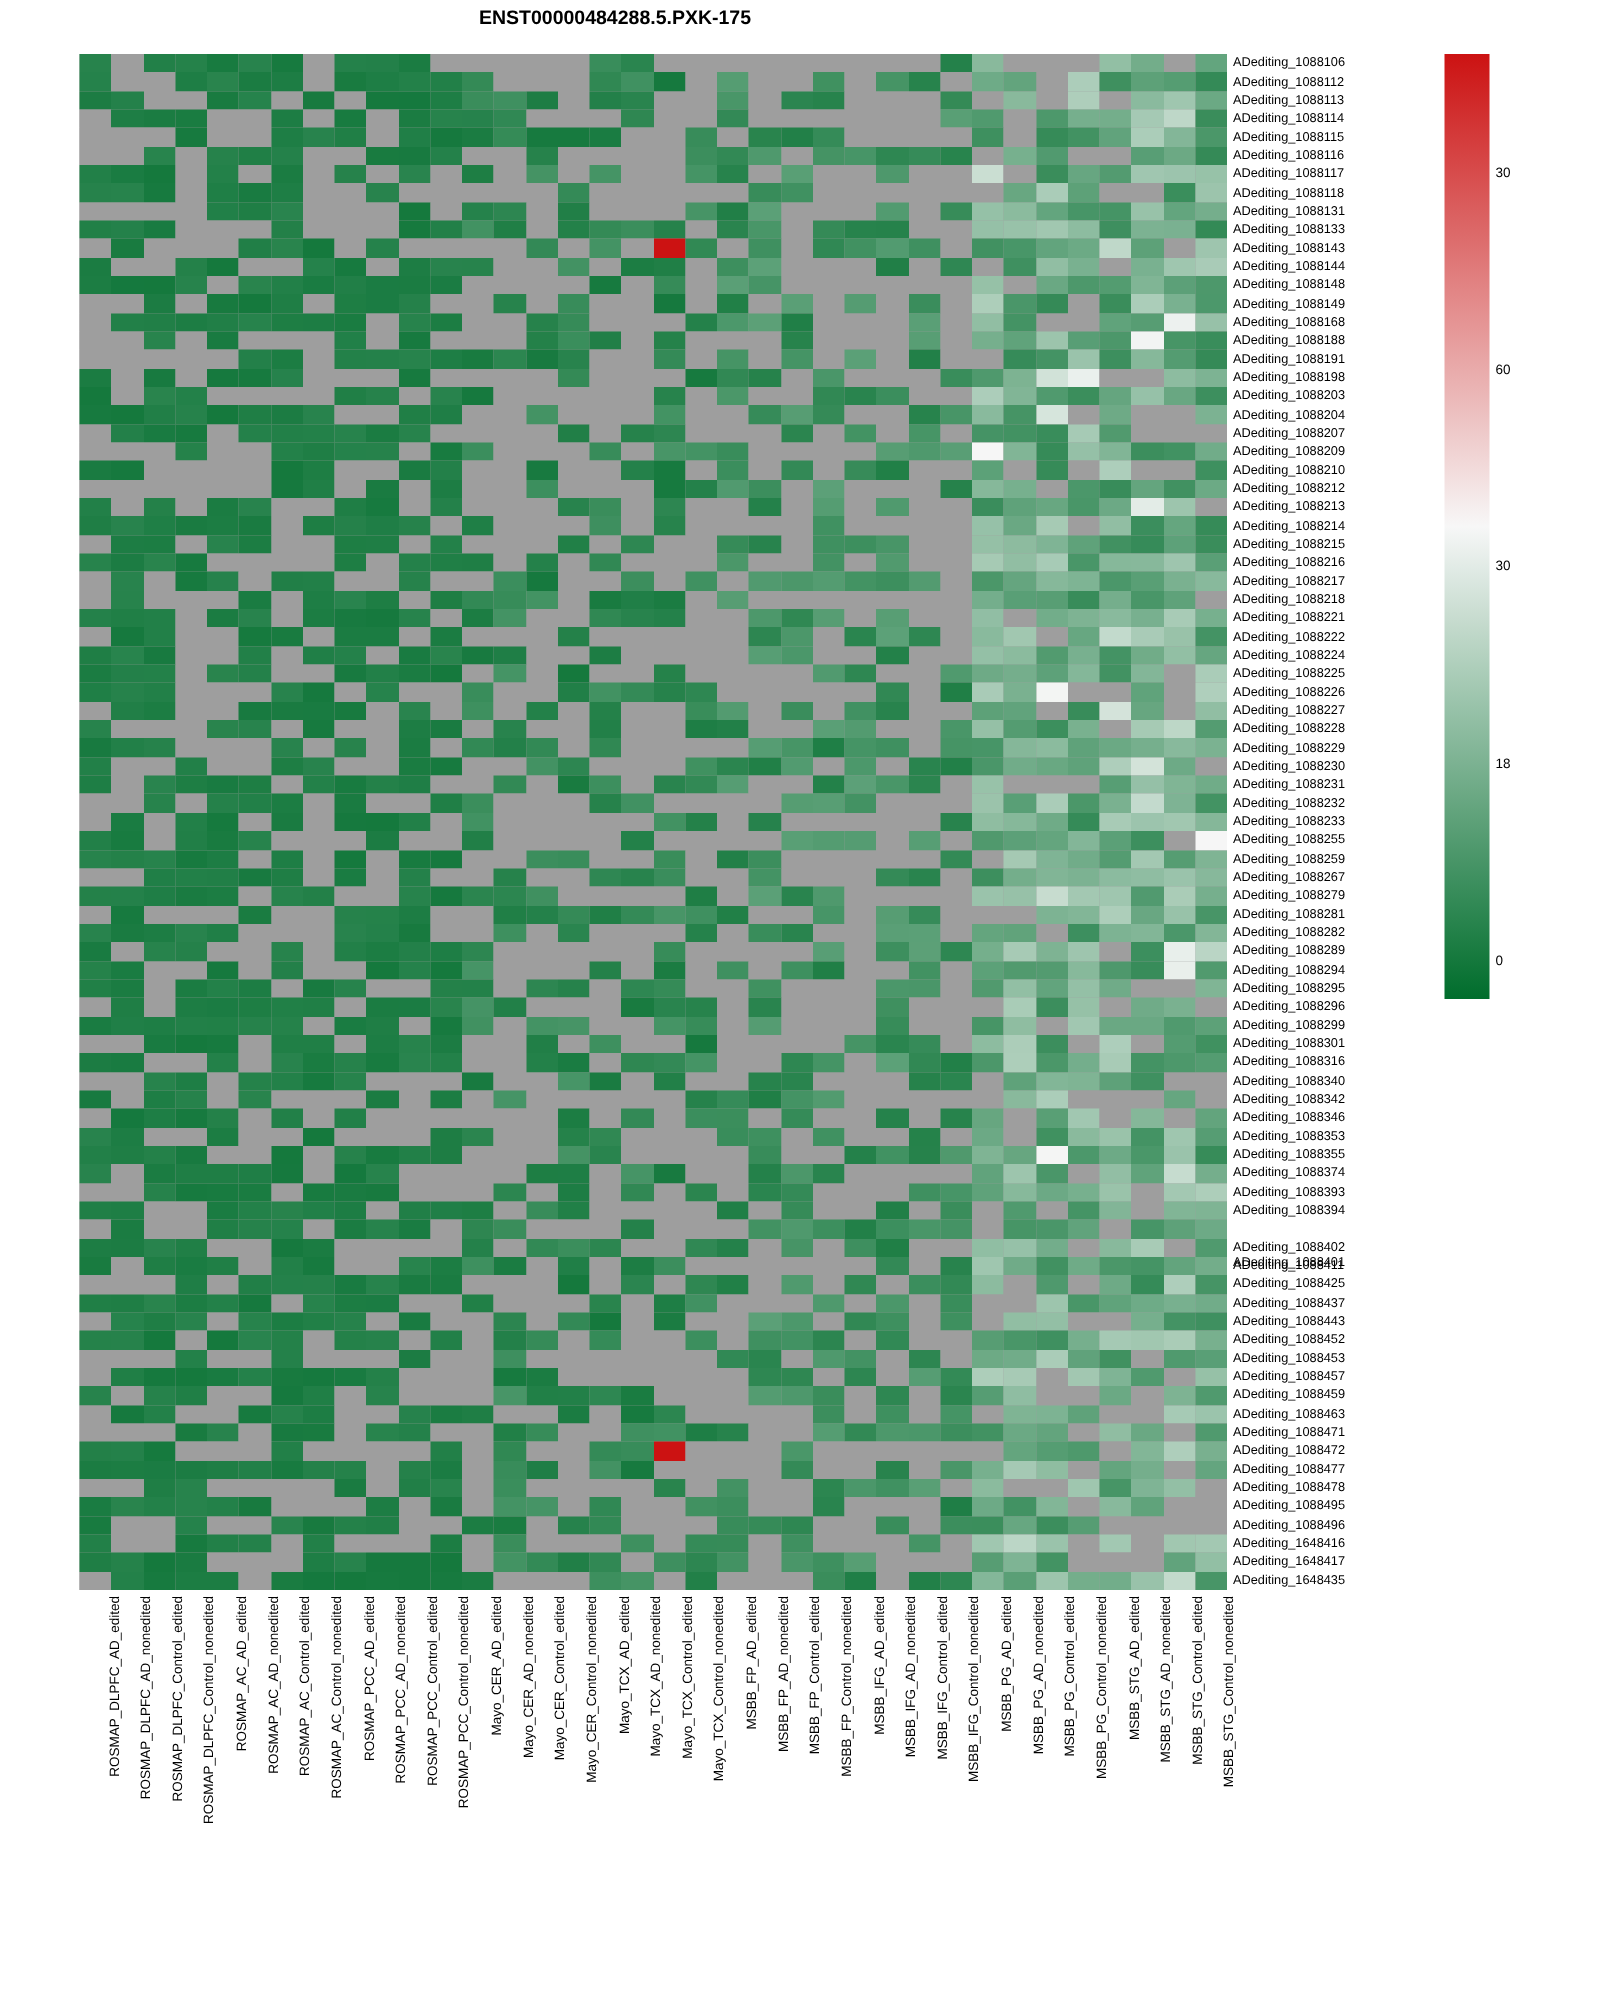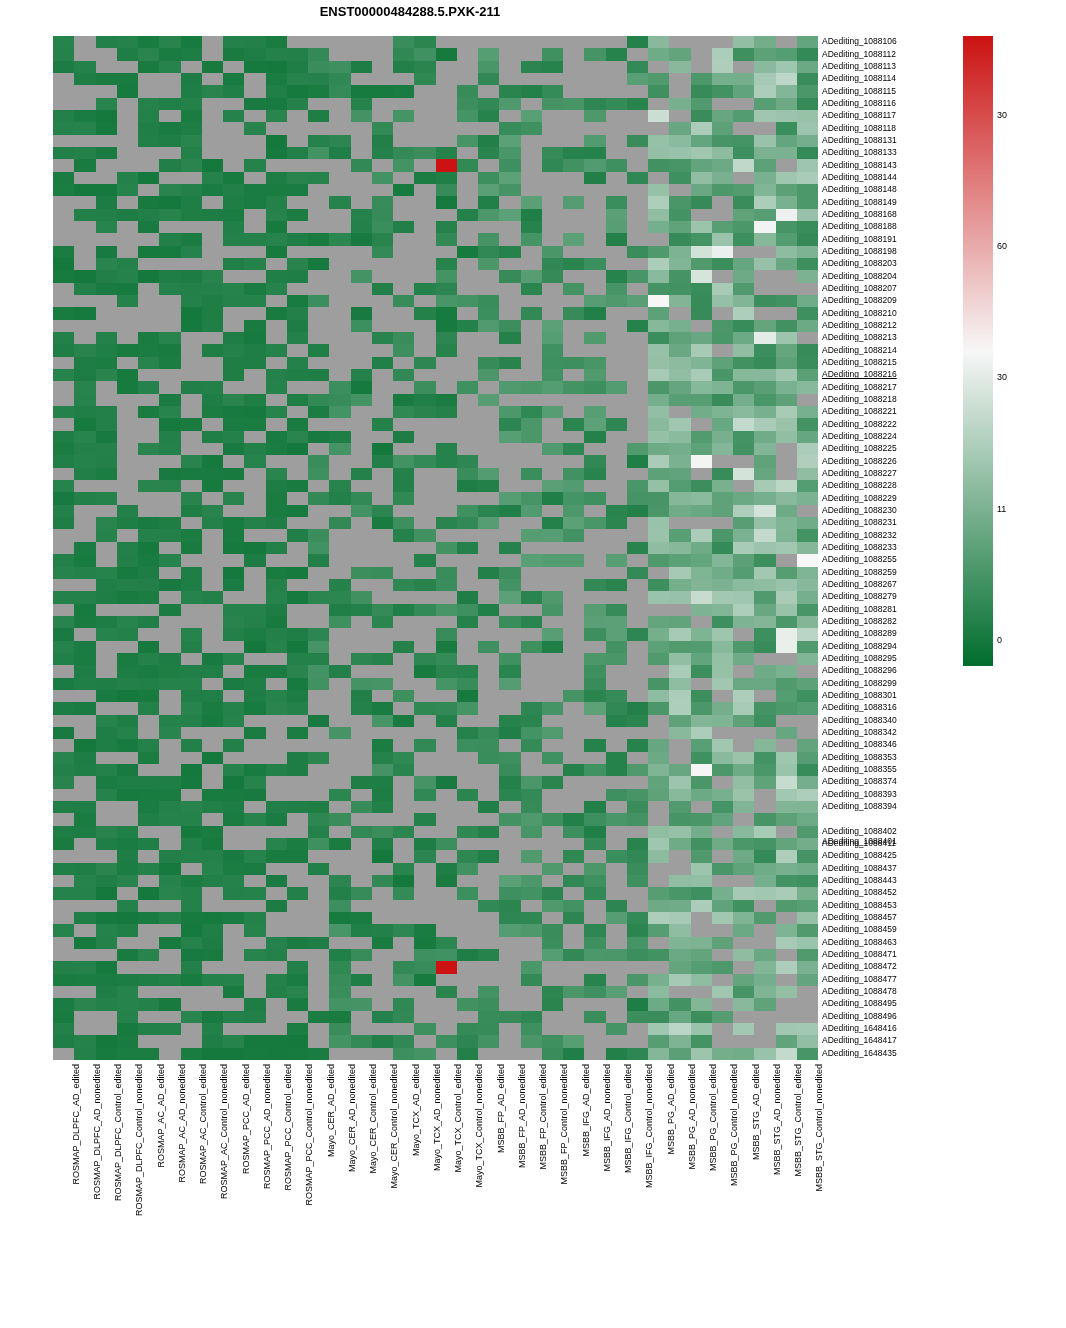--- a/index.html
+++ b/index.html
@@ -14,21 +14,21 @@
   .collabel{position:absolute;top:0;font-size:9px;color:#000;white-space:nowrap;
             transform-origin:left top;transform:rotate(-90deg) translateX(-100%);}
   .collabel span{display:inline-block;transform:translateY(3px);}
   #cbar{position:absolute;left:963px;top:36px;width:30px;height:630px;}
   #cbargrad{position:absolute;left:0;top:0;width:30px;height:630px;}
   .tick{position:absolute;left:34px;font-size:9px;color:#000;transform:translateY(-50%);}
 </style>
 </head>
 <body>
 
-<div id="title">ENST00000484288.5.PXK-211</div>
+<div id="title">ENST00000484288.5.PXK-175</div>
 
 <div id="plot">
   <div id="grid" style="grid-template-columns: repeat(36, 1fr); grid-template-rows: repeat(83, 1fr);">
       <div class="cell" style="background: rgb(39, 131, 76);"></div>
       <div class="cell" style="background: rgb(158, 158, 158);"></div>
       <div class="cell" style="background: rgb(34, 128, 72);"></div>
       <div class="cell" style="background: rgb(37, 130, 74);"></div>
       <div class="cell" style="background: rgb(24, 123, 64);"></div>
       <div class="cell" style="background: rgb(40, 131, 77);"></div>
       <div class="cell" style="background: rgb(23, 122, 63);"></div>
@@ -3037,21 +3037,21 @@
     <div class="rowlabel" style="top: 210.904px;">ADediting_1088198</div>
     <div class="rowlabel" style="top: 223.241px;">ADediting_1088203</div>
     <div class="rowlabel" style="top: 235.578px;">ADediting_1088204</div>
     <div class="rowlabel" style="top: 247.916px;">ADediting_1088207</div>
     <div class="rowlabel" style="top: 260.253px;">ADediting_1088209</div>
     <div class="rowlabel" style="top: 272.59px;">ADediting_1088210</div>
     <div class="rowlabel" style="top: 284.928px;">ADediting_1088212</div>
     <div class="rowlabel" style="top: 297.265px;">ADediting_1088213</div>
     <div class="rowlabel" style="top: 309.602px;">ADediting_1088214</div>
     <div class="rowlabel" style="top: 321.94px;">ADediting_1088215</div>
-    <div class="rowlabel" style="top: 334.277px; text-decoration: underline;">ADediting_1088216</div>
+    <div class="rowlabel" style="top: 334.277px;">ADediting_1088216</div>
     <div class="rowlabel" style="top: 346.614px;">ADediting_1088217</div>
     <div class="rowlabel" style="top: 358.952px;">ADediting_1088218</div>
     <div class="rowlabel" style="top: 371.289px;">ADediting_1088221</div>
     <div class="rowlabel" style="top: 383.627px;">ADediting_1088222</div>
     <div class="rowlabel" style="top: 395.964px;">ADediting_1088224</div>
     <div class="rowlabel" style="top: 408.301px;">ADediting_1088225</div>
     <div class="rowlabel" style="top: 420.639px;">ADediting_1088226</div>
     <div class="rowlabel" style="top: 432.976px;">ADediting_1088227</div>
     <div class="rowlabel" style="top: 445.313px;">ADediting_1088228</div>
     <div class="rowlabel" style="top: 457.651px;">ADediting_1088229</div>
@@ -3136,17 +3136,17 @@
     <div class="collabel" style="left: 673.375px;"><span>MSBB_PG_Control_nonedited</span></div>
     <div class="collabel" style="left: 694.625px;"><span>MSBB_STG_AD_edited</span></div>
     <div class="collabel" style="left: 715.875px;"><span>MSBB_STG_AD_nonedited</span></div>
     <div class="collabel" style="left: 737.125px;"><span>MSBB_STG_Control_edited</span></div>
     <div class="collabel" style="left: 758.375px;"><span>MSBB_STG_Control_nonedited</span></div>
   </div>
 
 <div id="cbar">
   <div id="cbargrad" style="background: linear-gradient(rgb(204, 18, 18) 0%, rgb(208, 41, 41) 5%, rgb(213, 64, 64) 10%, rgb(217, 87, 87) 15%, rgb(221, 110, 110) 20%, rgb(226, 133, 133) 25%, rgb(230, 155, 155) 30%, rgb(234, 178, 178) 35%, rgb(238, 201, 201) 40%, rgb(243, 224, 224) 45%, rgb(247, 247, 247) 50%, rgb(222, 233, 227) 55%, rgb(198, 219, 206) 60%, rgb(173, 206, 186) 65%, rgb(148, 192, 166) 70%, rgb(124, 178, 146) 75%, rgb(99, 164, 125) 80%, rgb(74, 150, 105) 85%, rgb(49, 137, 85) 90%, rgb(25, 123, 64) 95%, rgb(0, 109, 44) 100%);"></div>
 <div class="tick" style="top: 603.75px;">0</div>
-    <div class="tick" style="top: 472.5px;">11</div>
+    <div class="tick" style="top: 472.5px;">18</div>
     <div class="tick" style="top: 341.25px;">30</div>
     <div class="tick" style="top: 210px;">60</div>
     <div class="tick" style="top: 78.75px;">30</div>
   </div>
 
 </body></html>

